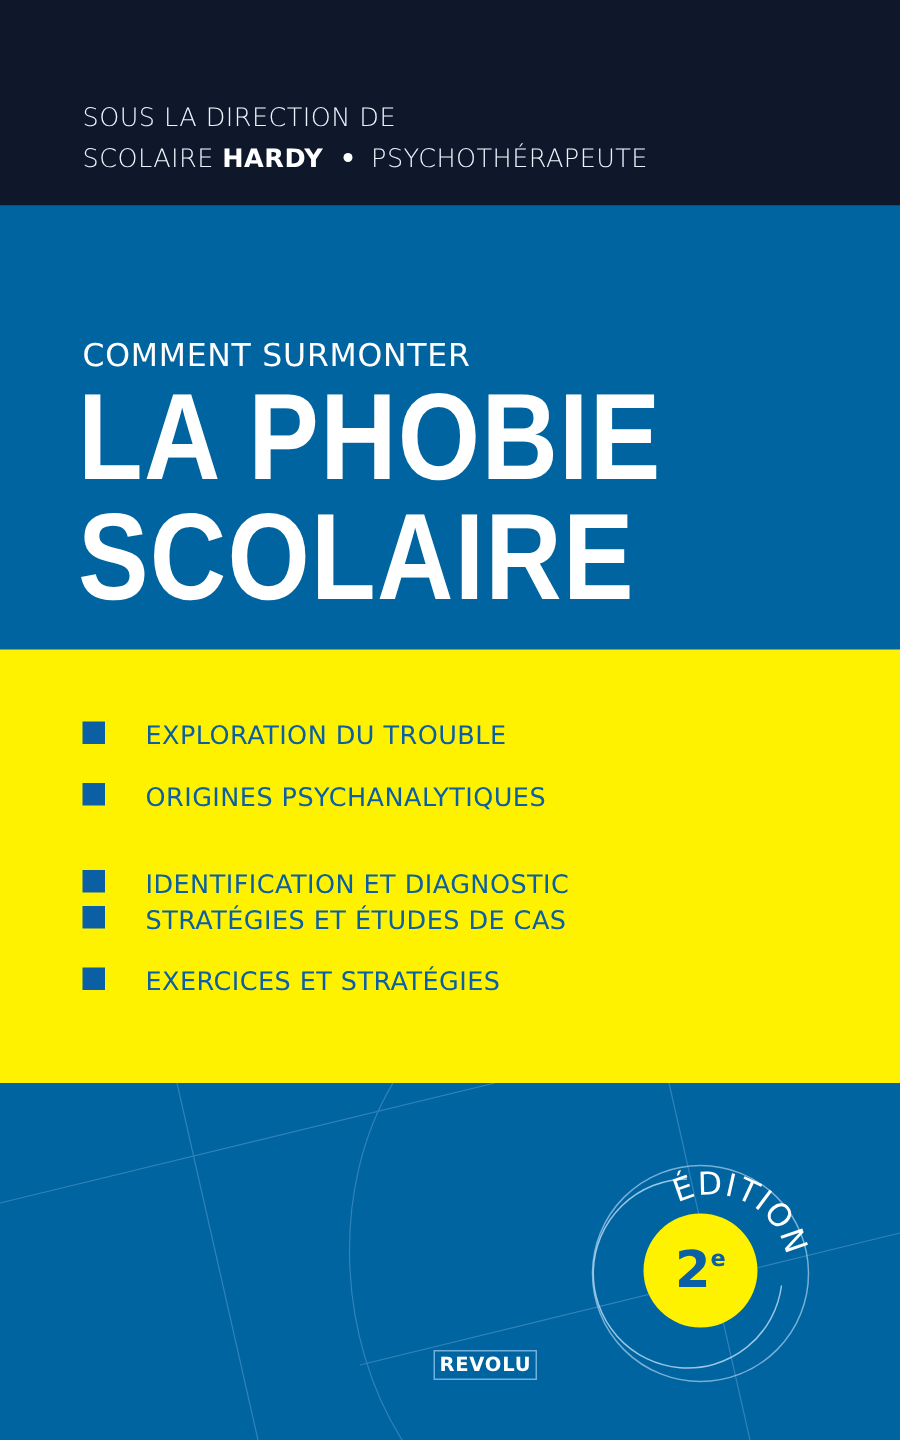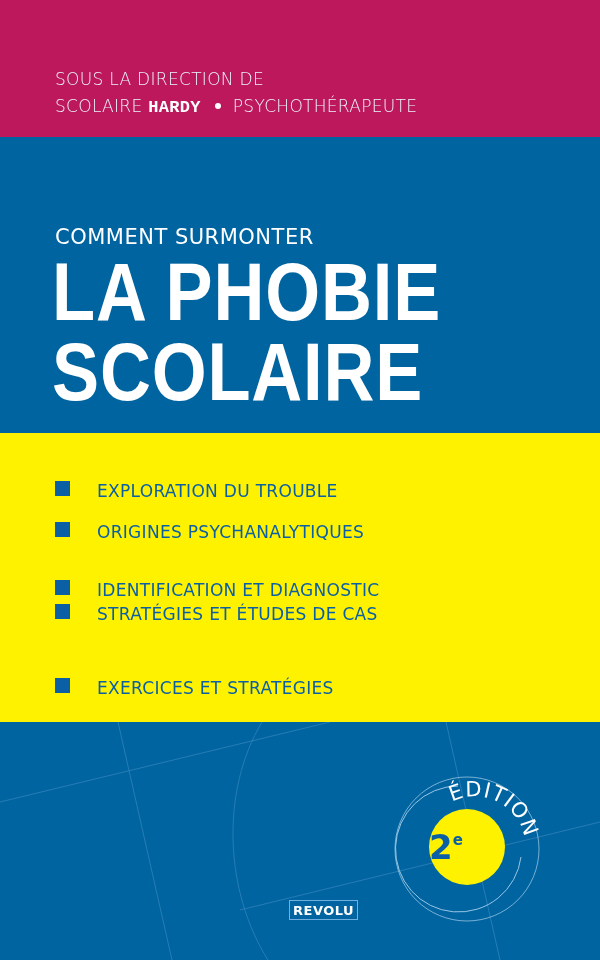--- a/index.html
+++ b/index.html
@@ -1,33 +1,33 @@
 <!DOCTYPE html>
 <html><head>
 <meta charset="utf-8">
 <style>
   html,body{margin:0;padding:0;}
   body{width:600px;height:960px;overflow:hidden;font-family:"Liberation Sans",sans-serif;}
   .cover{position:relative;width:600px;height:960px;background:#0064a0;overflow:hidden;}
-  .top{position:absolute;left:0;top:0;width:600px;height:137px;background:#be185d;}
+  .top{position:absolute;left:0;top:0;width:600px;height:137px;background:#0f172a;}
   .top .l1,.top .l2{position:absolute;left:55px;color:#eaf4fb;font-size:17px;letter-spacing:0.3px;font-family:"DejaVu Sans",sans-serif;font-weight:300;}
   .top .l1{top:69px;}
   .top .l2{top:96px;white-space:nowrap;}
-  .top b{font-weight:bold;color:#fff;font-family:Liberation Mono, monospace;}
+  .top b{font-weight:bold;color:#fff;}
   .top .dot{display:inline-block;width:6px;height:6px;border-radius:50%;background:#fff;margin:0 12px 3px 14px;vertical-align:middle;}
   .mid{position:absolute;left:0;top:137px;width:600px;height:296px;background:#0064a0;}
   .sub{position:absolute;left:55px;top:225px;color:#fff;font-family:"DejaVu Sans",sans-serif;font-size:21px;letter-spacing:0.5px;text-align:center;}
   .title{position:absolute;left:52px;top:252px;color:#fff;font-family:"Liberation Sans",sans-serif;font-weight:bold;font-size:82px;line-height:80px;transform:scaleX(0.86);transform-origin:left top;letter-spacing:1px;}
   .band{position:absolute;left:0;top:433px;width:600px;height:289px;background:#fff200;}
   .item{position:absolute;left:55px;height:30px;display:flex;align-items:flex-start;}
   .sq{width:15px;height:15px;background:#0b5fa5;margin-right:27px;}
   .item span.t{color:#0b5fa5;font-family:"DejaVu Sans",sans-serif;font-size:17px;letter-spacing:0.3px;white-space:nowrap;}
   .bottom{position:absolute;left:0;top:722px;width:600px;height:238px;background:#0064a0;}
   svg.lines{position:absolute;left:0;top:722px;}
-  .badge{position:absolute;left:429px;top:809px;width:76px;height:76px;border-radius:50%;background:#fff200;display:flex;align-items:center;}
+  .badge{position:absolute;left:429px;top:809px;width:76px;height:76px;border-radius:50%;background:#fff200;display:flex;align-items:center;justify-content:center;}
   .badge .n{color:#0b5fa5;font-weight:bold;font-size:34px;font-family:"DejaVu Sans",sans-serif;letter-spacing:-2px;}
   .badge sup{font-size:15px;vertical-align:14px;margin-left:2px;letter-spacing:0;}
   .pub{position:absolute;left:265px;top:900px;border:1px solid #6fb0de;padding:1px 3px 0 3px;color:#fff;font-family:"DejaVu Sans",sans-serif;font-weight:bold;font-size:13px;line-height:17px;letter-spacing:0.5px;margin-left:24px;}
 </style>
 </head>
 <body>
 
 <div class="cover">
   <div class="top">
     <div class="l1">SOUS LA DIRECTION DE</div>
@@ -51,21 +51,21 @@
       <span class="t">ORIGINES PSYCHANALYTIQUES</span>
     </div>
   <div class="item" style="top:580px">
       <div class="sq"></div>
       <span class="t">IDENTIFICATION ET DIAGNOSTIC</span>
     </div>
   <div class="item" style="top:604px">
       <div class="sq"></div>
       <span class="t">STRATÉGIES ET ÉTUDES DE CAS</span>
     </div>
-  <div class="item" style="top:678px">
+  <div class="item" style="top:645px">
       <div class="sq"></div>
       <span class="t">EXERCICES ET STRATÉGIES</span>
     </div>
 
   <div class="bottom"></div>
   <svg class="lines" width="600" height="238" viewBox="0 0 600 238">
     <g stroke="#3d8ac0" stroke-width="0.8" fill="none" opacity="0.8">
       <line x1="0" y1="80" x2="330" y2="0"></line>
       <line x1="118" y1="0" x2="172" y2="238"></line>
       <path d="M262 0 C 220 70, 225 170, 268 238"></path>

